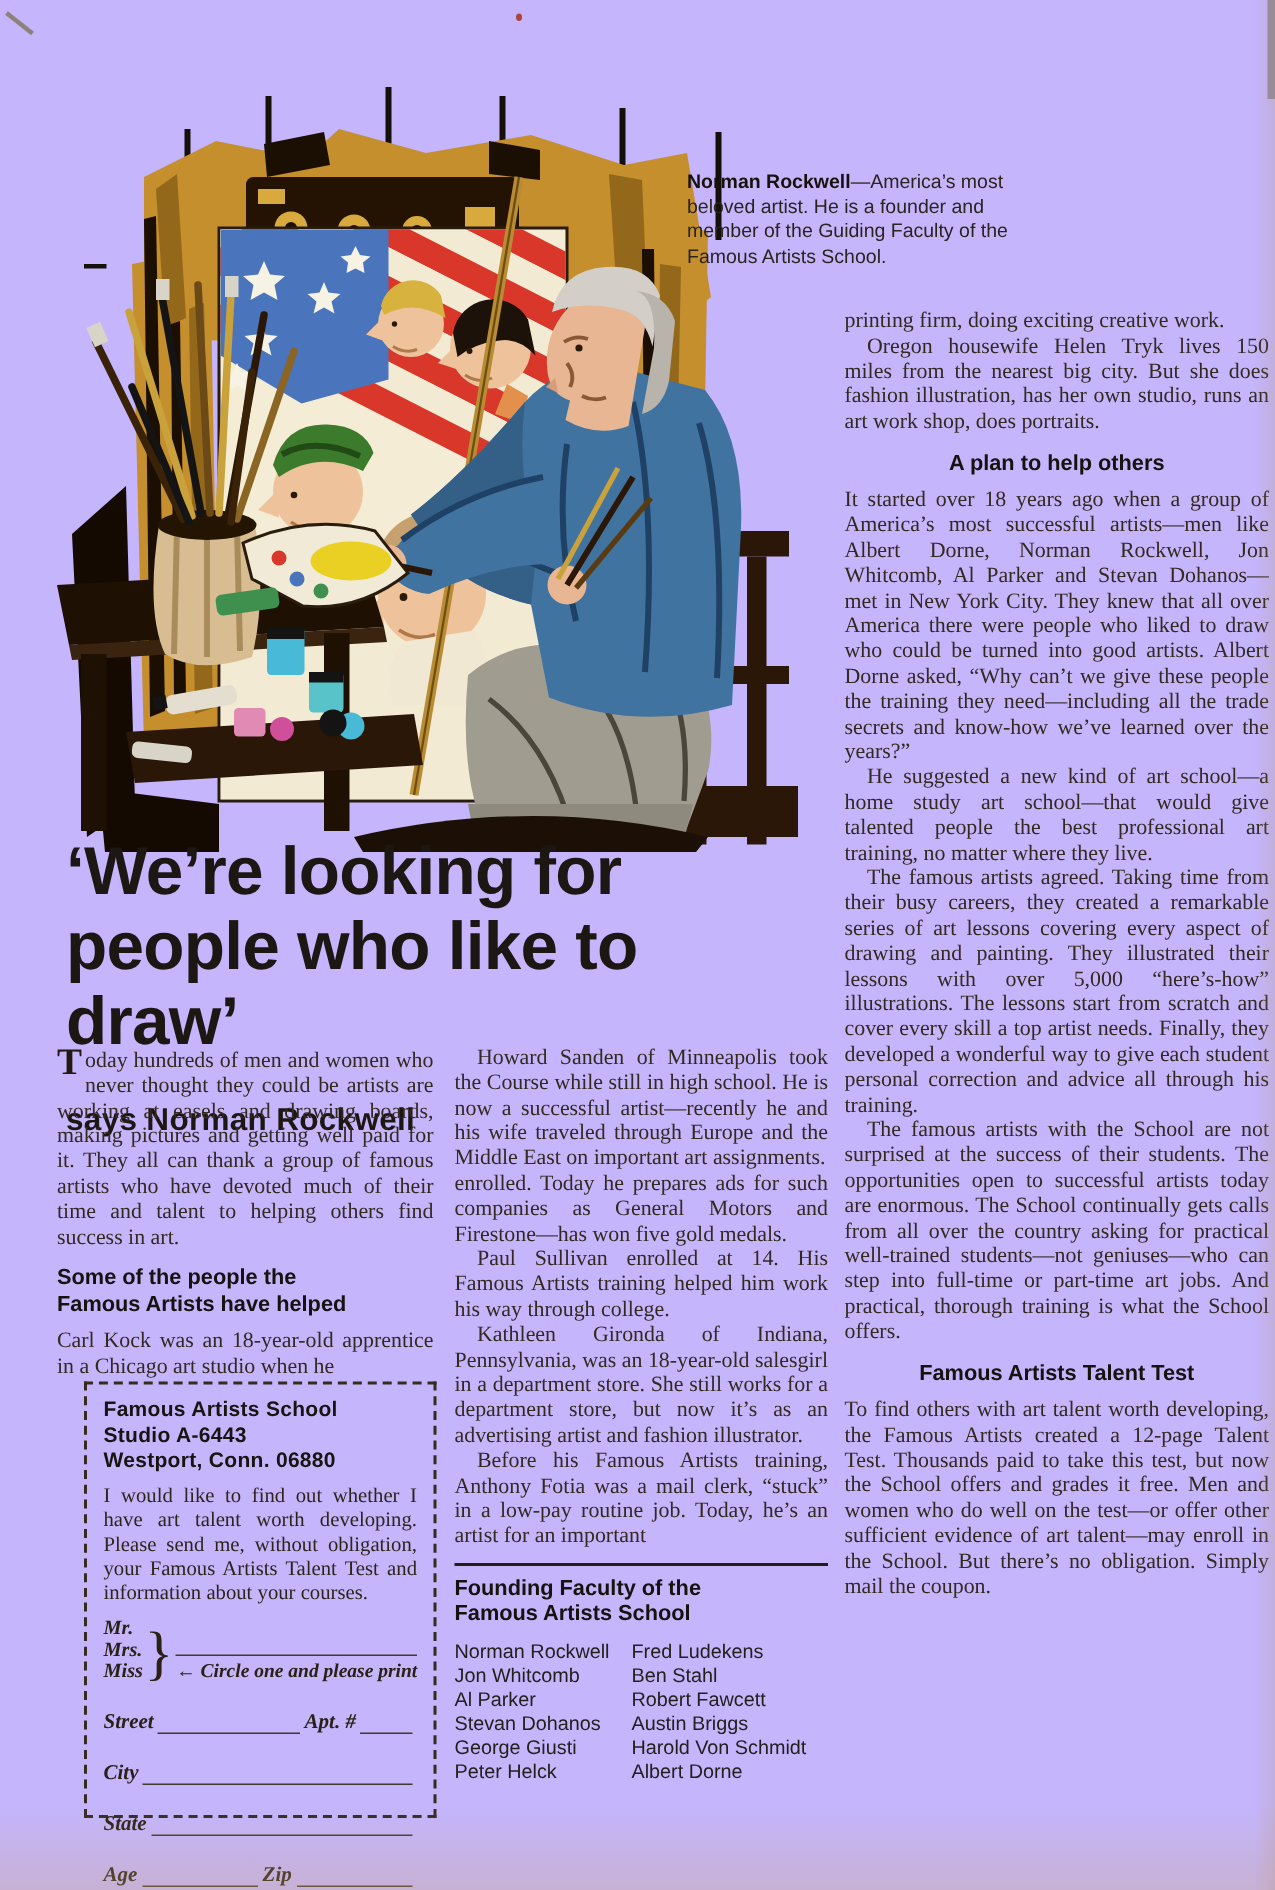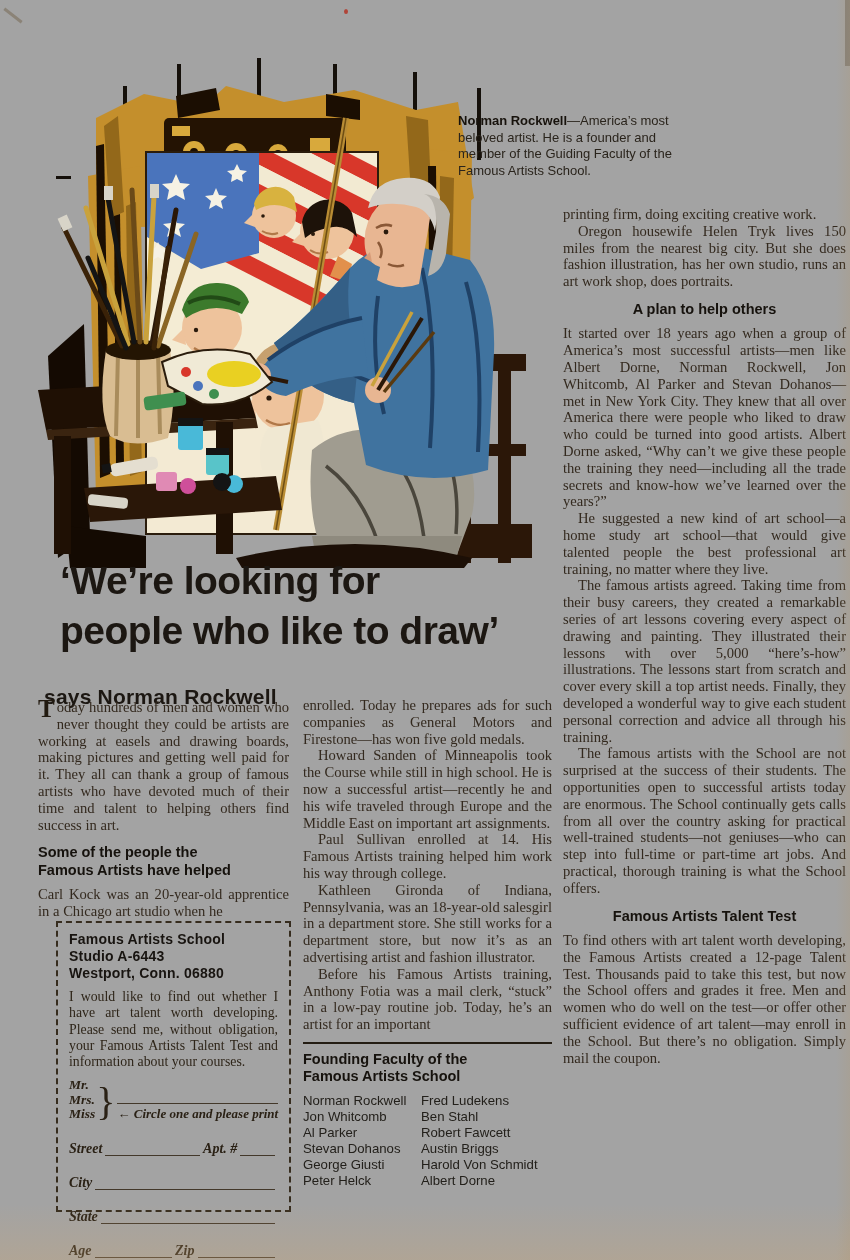--- a/index.html
+++ b/index.html
@@ -1,18 +1,18 @@
 <!DOCTYPE html>
 <html><head>
 <meta charset="utf-8">
 <style>
   html,body{margin:0;padding:0;background:#d8d0ba;}
   .page{
     position:relative;width:850px;height:1260px;margin:0 auto;overflow:hidden;
-    background:#a3a3a3;
+    background:#c4b5fd;
     font-family:"Liberation Serif","DejaVu Serif",serif;color:#332a20;
   }
   .bottom-shade{position:absolute;left:0;bottom:0;width:850px;height:56px;
     background:linear-gradient(to bottom, rgba(214,180,128,0) 0%, rgba(205,168,118,.30) 100%);pointer-events:none;}
   .right-shade{position:absolute;right:0;top:0;width:14px;height:1260px;
     background:linear-gradient(to right, rgba(190,160,110,0), rgba(180,150,104,.22));pointer-events:none;}
 
   
   .speck-red{position:absolute;left:344px;top:9px;width:4px;height:5px;background:#b04438;border-radius:50%;}
   .corner-mark{position:absolute;left:2px;top:14px;width:22px;height:3px;background:#8b8377;transform:rotate(38deg);}
@@ -24,21 +24,21 @@
   .para.noindent{text-indent:0;}
   .sans-head{font-family:"Liberation Sans","DejaVu Sans",sans-serif;font-weight:bold;
     font-size:14.5px;line-height:17.5px;color:#16120d;text-align:left;text-indent:0;}
 
   .caption{position:absolute;left:458px;top:113px;width:221px;
     font-family:"Liberation Sans","DejaVu Sans",sans-serif;font-size:13px;line-height:16.6px;color:#2a241c;}
   .caption b{color:#17120c;}
 
   .headline{position:absolute;left:44px;top:556px;width:505px;
     font-family:"Liberation Sans","DejaVu Sans",sans-serif;font-weight:bold;color:#1c1712;}
-  .headline .hl{font-size:39px;line-height:50px;letter-spacing:-.5px;display:block;margin-left:16px;}
+  .headline .hl{font-size:45px;line-height:50px;letter-spacing:-.5px;display:block;}
   .headline .byline{display:block;font-size:21px;margin-top:29px;letter-spacing:.2px;}
 
   .col-left{position:absolute;left:38px;top:699px;width:251px;}
   .col-mid{position:absolute;left:303px;top:697px;width:249px;}
   .col-right{position:absolute;left:563px;top:206px;width:283px;}
   .col-right .sans-head{margin:11px 0 7px 0;text-align:center;}
   .col-left .sans-head{margin:11px 0 7px 0;}
 
   .dropcap{float:left;font-weight:bold;font-size:25px;line-height:20px;padding-right:2px;color:#221a10;}
 
@@ -308,21 +308,21 @@
     <span class="hl">people who like to draw’</span>
     <span class="byline">says Norman Rockwell</span>
   </div>
 
   <div class="col-left serif-body">
     <p class="para noindent"><span class="dropcap">T</span><span>oday hundreds of men and women who never thought they could be artists are working at easels and drawing boards, making pictures and getting well paid for it. They all can thank a group of famous artists who have devoted much of their time and talent to helping others find success in art.</span></p>
     <div class="sans-head">
       <span>Some of the people the</span><br>
       <span>Famous Artists have helped</span>
     </div>
-    <p class="para noindent">Carl Kock was an 20-year-old apprentice in a Chicago art studio when he</p>
+    <p class="para noindent">Carl Kock was an 18-year-old apprentice in a Chicago art studio when he</p>
   </div>
 
   <div class="coupon">
     <div class="coupon-school">
       <div>Famous Artists School</div>
       <div>Studio A-6443</div>
       <div>Westport, Conn. 06880</div>
     </div>
     <div class="coupon-body">I would like to find out whether I have art talent worth developing. Please send me, without obligation, your Famous Artists Talent Test and information about your courses.</div>
 
@@ -360,22 +360,22 @@
       <span class="blank g2"></span>
     </div>
 
     <div class="coupon-footer">
       <div>Accredited by the Accrediting Commission</div>
 
     </div>
   </div>
 
   <div class="col-mid serif-body">
+    <p class="para">Howard Sanden of Minneapolis took the Course while still in high school. He is now a successful artist—recently he and his wife traveled through Europe and the Middle East on important art assignments.</p>
     <p class="para noindent">enrolled. Today he prepares ads for such companies as General Motors and Firestone—has won five gold medals.</p>
-    <p class="para">Howard Sanden of Minneapolis took the Course while still in high school. He is now a successful artist—recently he and his wife traveled through Europe and the Middle East on important art assignments.</p>
     <p class="para">Paul Sullivan enrolled at 14. His Famous Artists training helped him work his way through college.</p>
     <p class="para">Kathleen Gironda of Indiana, Pennsylvania, was an 18-year-old salesgirl in a department store. She still works for a department store, but now it’s as an advertising artist and fashion illustrator.</p>
     <p class="para">Before his Famous Artists training, Anthony Fotia was a mail clerk, “stuck” in a low-pay routine job. Today, he’s an artist for an important</p>
 
     <div>
       <hr class="faculty-rule">
       <div class="sans-head">
         <span>Founding Faculty of the</span><br>
         <span>Famous Artists School</span>
       </div>

